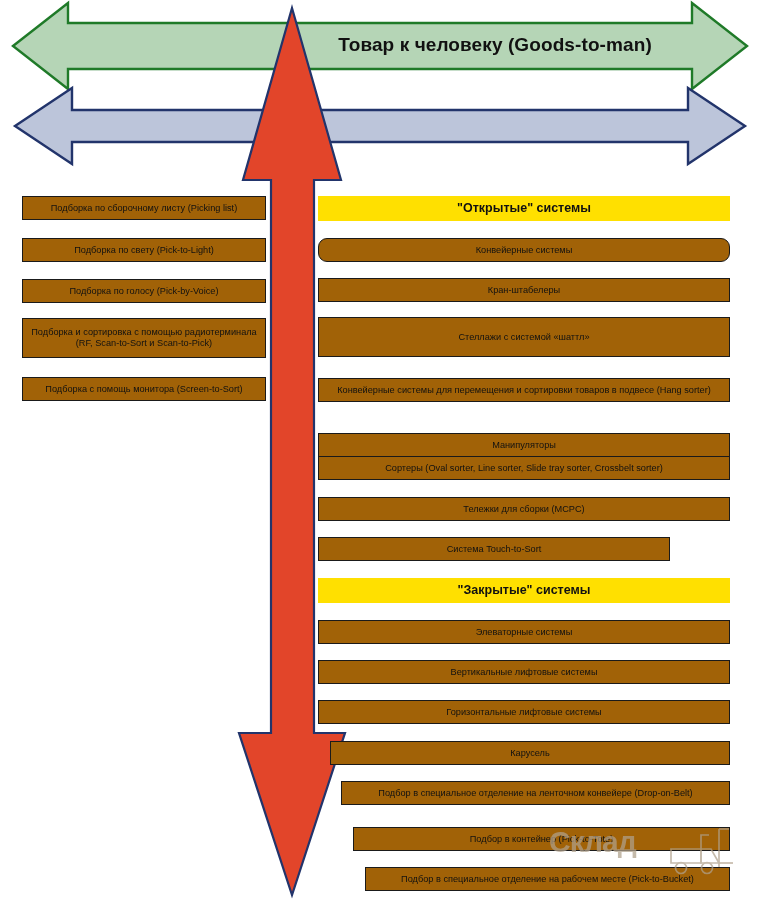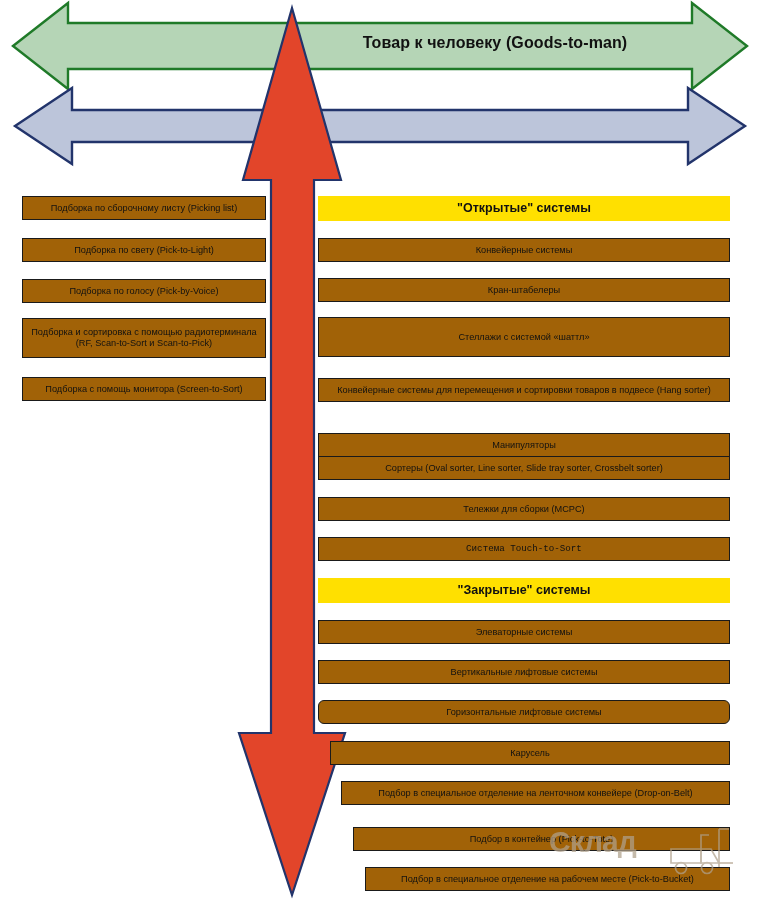--- a/index.html
+++ b/index.html
@@ -39,21 +39,21 @@
     font-weight: bold;
     color: #111111;
     text-align: center;
     line-height: 1.25;
     letter-spacing: 0.1px;
   }
   #green-left-label {
     left: 40px; top: 33px; width: 230px; font-size: 13.5px;
   }
   #green-right-label {
-    left: 330px; top: 33px; width: 330px; font-size: 16px;
+    left: 330px; top: 33px; width: 330px; font-size: 19px;
   }
   #blue-left-label {
     left: 48px; top: 108px; width: 215px; font-size: 12.5px;
   }
   #blue-right-label {
     left: 330px; top: 115px; width: 355px; font-size: 12.5px;
   }
 
   
   .item-box {
@@ -127,32 +127,32 @@
   <div class="band-label" id="green-right-label">Товар к человеку (Goods-to-man)</div>
 
   <div id="boxes-host">
       <div class="item-box" style="left: 22px; top: 196px; width: 244px; height: 24px;">Подборка по сборочному листу (Picking list)</div>
       <div class="item-box" style="left: 22px; top: 238px; width: 244px; height: 24px;">Подборка по свету (Pick-to-Light)</div>
       <div class="item-box" style="left: 22px; top: 279px; width: 244px; height: 24px;">Подборка по голосу (Pick-by-Voice)</div>
       <div class="item-box" style="left: 22px; top: 318px; width: 244px; height: 40px;">Подборка и сортировка с помощью радиотерминала
 (RF, Scan-to-Sort и Scan-to-Pick)</div>
       <div class="item-box" style="left: 22px; top: 377px; width: 244px; height: 24px;">Подборка с помощь монитора (Screen-to-Sort)</div>
       <div class="item-box highlight" style="left: 318px; top: 196px; width: 412px; height: 25px;">"Открытые" системы</div>
-      <div class="item-box" style="left: 318px; top: 238px; width: 412px; height: 24px;">Конвейерные системы</div>
+      <div class="item-box" style="left: 318px; top: 238px; width: 412px; height: 24px; border-radius: 9px;">Конвейерные системы</div>
       <div class="item-box" style="left: 318px; top: 278px; width: 412px; height: 24px;">Кран-штабелеры</div>
       <div class="item-box" style="left: 318px; top: 317px; width: 412px; height: 40px;">Стеллажи с системой «шаттл»</div>
       <div class="item-box" style="left: 318px; top: 378px; width: 412px; height: 24px;">Конвейерные системы для перемещения и сортировки товаров в подвесе (Hang sorter)</div>
       <div class="item-box" style="left: 318px; top: 416px; width: 412px; height: 24px; margin-top: 17px;">Манипуляторы</div>
       <div class="item-box" style="left: 318px; top: 456px; width: 412px; height: 24px;">Сортеры (Oval sorter, Line sorter, Slide tray sorter, Crossbelt sorter)</div>
       <div class="item-box" style="left: 318px; top: 497px; width: 412px; height: 24px;">Тележки для сборки (MCPC)</div>
-      <div class="item-box" style="left: 318px; top: 537px; width: 412px; height: 24px; font-family: Liberation Mono, monospace;">Система Touch-to-Sort</div>
+      <div class="item-box" style="left: 318px; top: 537px; width: 352px; height: 24px;">Система Touch-to-Sort</div>
       <div class="item-box highlight" style="left: 318px; top: 578px; width: 412px; height: 25px;">"Закрытые" системы</div>
       <div class="item-box" style="left: 318px; top: 620px; width: 412px; height: 24px; text-align: right;">Элеваторные системы</div>
       <div class="item-box" style="left: 318px; top: 660px; width: 412px; height: 24px;">Вертикальные лифтовые системы</div>
-      <div class="item-box" style="left: 318px; top: 700px; width: 412px; height: 24px; border-radius: 6px;">Горизонтальные лифтовые системы</div>
+      <div class="item-box" style="left: 318px; top: 700px; width: 412px; height: 24px;">Горизонтальные лифтовые системы</div>
       <div class="item-box" style="left: 330px; top: 741px; width: 400px; height: 24px;">Карусель</div>
       <div class="item-box" style="left: 341px; top: 781px; width: 389px; height: 24px;">Подбор в специальное отделение на ленточном конвейере (Drop-on-Belt)</div>
       <div class="item-box" style="left: 353px; top: 827px; width: 377px; height: 24px;">Подбор в контейнер (Pick-to-Tote)</div>
       <div class="item-box" style="left: 365px; top: 867px; width: 365px; height: 24px;">Подбор в специальное отделение на рабочем месте (Pick-to-Bucket)</div>
     </div>
 
   <div id="watermark">
     <div class="wm-text wm-line1">Склад</div>
     <svg width="78" height="52" viewBox="0 0 78 52" style="position:absolute; left:112px; top:-4px;">
       <g fill="none" stroke="#b0a18c" stroke-width="1.7">

